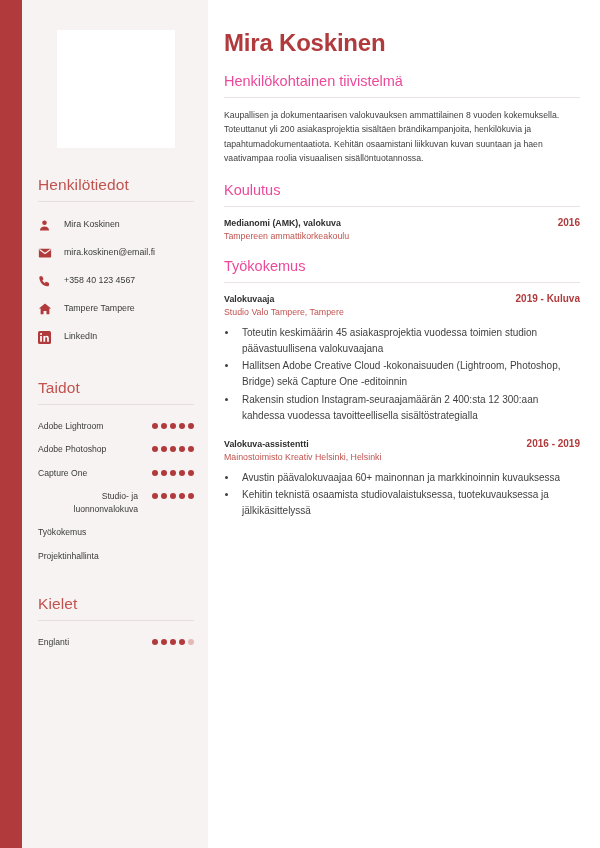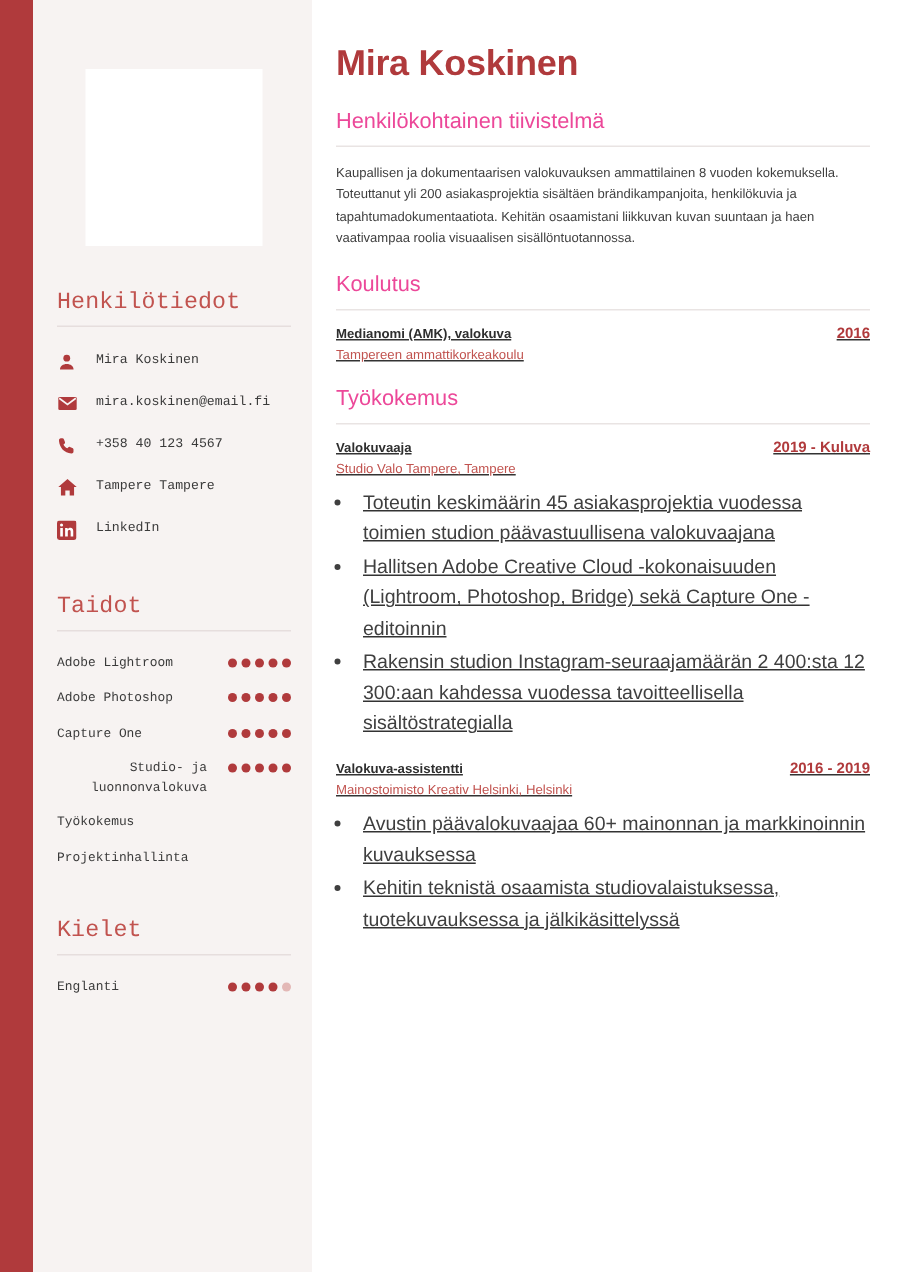--- a/index.html
+++ b/index.html
@@ -12,22 +12,21 @@
   }
   .page { position:relative; width:600px; height:848px; display:flex; background:#ffffff; }
 
   
   .stripe { width:22px; height:848px; background:#b03a3c; flex:0 0 22px; }
 
   
   .sidebar {
     width:186px; flex:0 0 186px; height:848px;
     background:#f7f3f2;
-    padding:16px 14px 0 16px;
-    font-family:Liberation Mono, monospace;
+    padding:0 14px 0 16px;
   }
   .photo {
     width:118px; height:118px;
     background:#ffffff;
     margin:30px auto 0 auto;
   }
   .side-head {
     font-size:15.5px;
     color:#c1534f;
     font-weight:400;
@@ -65,28 +64,28 @@
     font-size:24px; font-weight:bold; color:#b03a3c; letter-spacing:-.2px;
     line-height:1.1;
   }
   .sec-head {
     font-size:14.5px; color:#ec4899; font-weight:400; margin-top:17px;
   }
   .sec-rule { height:1px; background:#e9e4e3; margin-top:8px; margin-bottom:10px; }
 
   .summary { font-size:8.7px; color:#3f3f3f; line-height:1.62; }
 
-  .entry { margin-top:2px;text-decoration:underline; }
+  .entry { margin-top:2px; }
   .entry + .entry { margin-top:14px; }
   .entry-top { display:flex; justify-content:space-between; align-items:baseline; gap:10px; }
   .entry-title { font-size:8.8px; font-weight:bold; color:#2e2e2e; }
   .entry-date { font-size:10px; font-weight:bold; color:#b03a3c; white-space:nowrap; }
   .entry-sub { font-size:8.8px; color:#c1534f; margin-top:3px; }
   .bullets { margin:8px 0 0 14px; }
-  .bullets li { font-size:13px; color:#3f3f3f; line-height:1.58; margin-bottom:2px; padding-left:4px; }
+  .bullets li { font-size:10px; color:#3f3f3f; line-height:1.58; margin-bottom:2px; padding-left:4px; }
   .sec-block { margin-bottom:4px; }
 </style>
 </head>
 <body>
 
 <div class="page">
 
   <div class="stripe"></div>
 
   <aside class="sidebar">

